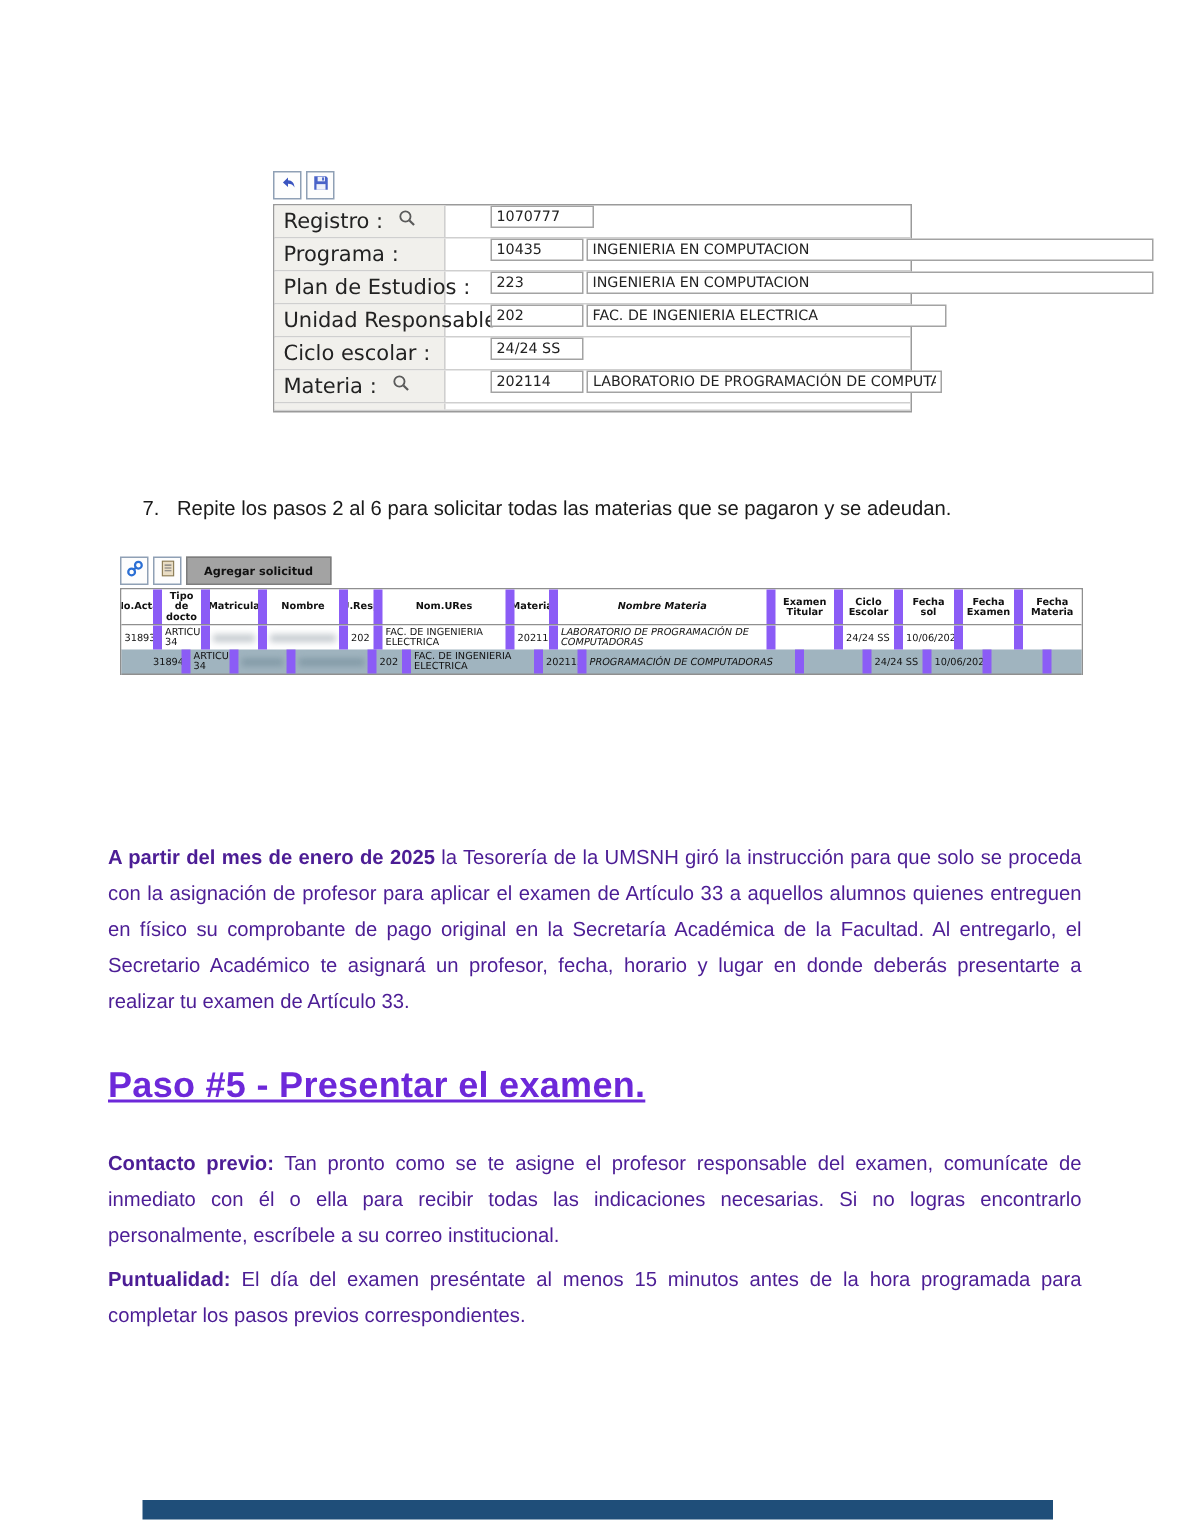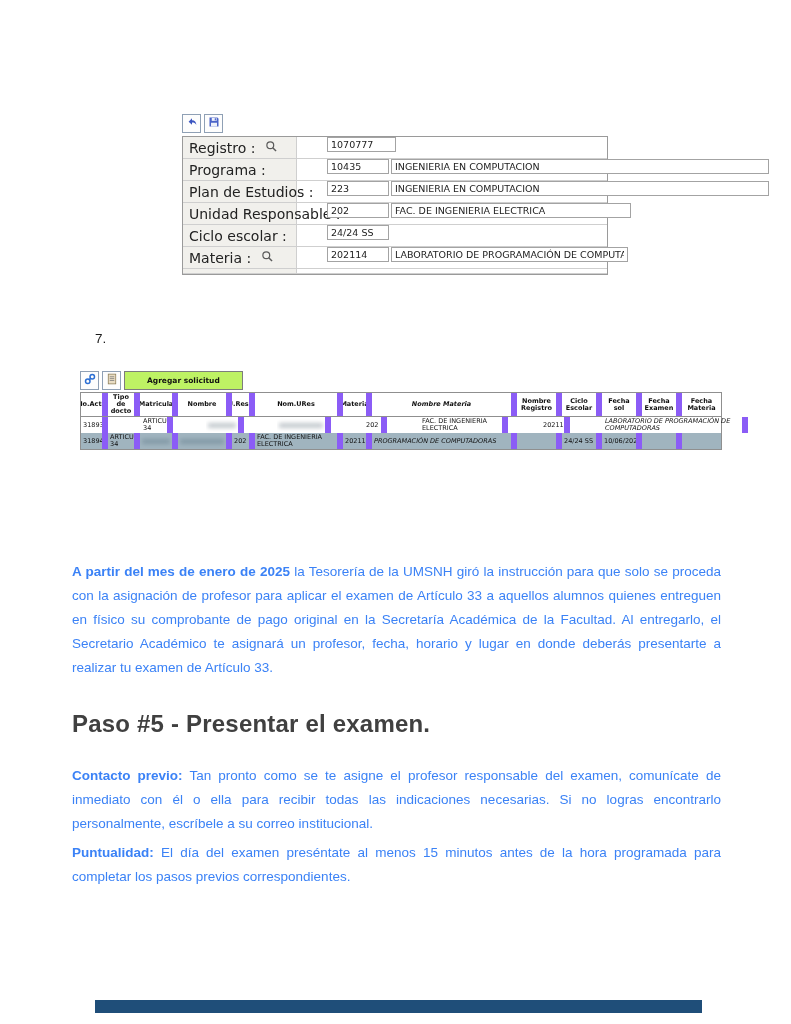--- a/index.html
+++ b/index.html
@@ -53,54 +53,54 @@
   .step7 {
     position:absolute; left:95px; top:329px; width:650px;
     font-size:13.5px; line-height:19px; display:flex;
   }
   .step7 .num { width:23px; flex-shrink:0; }
 
   
   .grid-shot { position:absolute; left:80px; top:371px; width:644px; }
   .grid-toolbar { display:flex; gap:3px; margin-bottom:2px; align-items:center; }
   .btn-text {
-    height:19px; font-size:7.5px; font-weight:bold; padding:0 22px;
-    background:#bef264; border:1px solid #7d7d7d; cursor:pointer;
+    height:19px; font-size:7.5px; font-weight:bold; padding:0 11px;
+    background:#a3a3a3; border:1px solid #7d7d7d; cursor:pointer;
     font-family:"DejaVu Sans", sans-serif; color:#111;
   }
   .g-table { width:642px; border:1px solid #8f8f8f; border-bottom:none; }
   .g-head { display:flex; background:#fff; border-bottom:1px solid #8f8f8f; }
   .g-head .gc {
     font-weight:bold; display:flex; align-items:center; justify-content:center;
     text-align:center; min-height:17px; line-height:7px; padding:1px;
   }
   .g-row { display:flex; background:#fff; }
-  .g-row.selected { background:#a0b4bf; }
+  .g-row.selected { background:#a0b4bf;padding-left:19px; }
   .g-row:last-child { border-bottom:1px solid #8f8f8f; }
   .gc {
     font-family:"DejaVu Sans", sans-serif; font-size:6.5px; color:#111;
     border-right:6px solid #8b5cf6; padding:1px 2px; overflow:hidden;
     flex-shrink:0; line-height:7px; display:flex; align-items:center;
   }
   .gc:last-child { border-right:none; }
   .c0{width:27px;} .c1{width:32px;} .c2{width:38px;} .c3{width:54px;}
   .c4{width:23px;} .c5{width:88px;} .c6{width:29px;} .c7{width:145px;font-style:italic;}
   .c8{width:45px;} .c9{width:40px;} .c10{width:40px;} .c11{width:40px;} .c12{width:39px;}
   .g-blur { height:5px; border-radius:1px; background:#c3c9ce; filter:blur(2px); }
   .selected .g-blur { background:#8299a6; }
-  .r1 { min-height:16px;gap:33px; } .r2 { min-height:13px; }
+  .r1 { min-height:16px; } .r2 { min-height:13px; }
 
   
   .h-blue {
     position:absolute; left:72px; width:660px;
     font-size:24px; font-weight:bold; color:#1c6bb2; letter-spacing:.2px;
   }
   .para {
     position:absolute; left:72px; width:649px;
-    font-size:13.5px; line-height:24px; text-align:justify; color:#3b82f6;
+    font-size:13.5px; line-height:24px; text-align:justify; color:#4c1d95;
   }
   .lead { font-weight:bold; }
 
   .footer-bar { position:absolute; left:95px; top:1000px; width:607px; height:13px; }
 </style>
 </head>
 <body>
 
 <div class="page">
 
@@ -199,20 +199,21 @@
 
       <div class="f-row partial">
         <div class="f-label"></div>
           <div class="f-val"></div>
       </div>
     </div>
   </div>
 
   <div class="step7">
     <span class="num">7.</span>
+    <span>Repite los pasos 2 al 6 para solicitar todas las materias que se pagaron y se adeudan.</span>
   </div>
 
   <div class="grid-shot">
     <div class="grid-toolbar">
       <button class="tb-btn">
         <span>
           <svg width="12" height="12" viewBox="0 0 16 16">
               <g fill="none" stroke="#2b6fd4" stroke-width="2">
                 <circle cx="5" cy="11" r="3"></circle>
                 <circle cx="11" cy="5" r="3"></circle>
@@ -237,21 +238,21 @@
     <div class="g-table">
       <div class="g-head">
         <div class="gc c0">No.Acta</div>
         <div class="gc c1">Tipo de docto</div>
         <div class="gc c2">Matricula</div>
         <div class="gc c3">Nombre</div>
         <div class="gc c4">U.Resp</div>
         <div class="gc c5">Nom.URes</div>
         <div class="gc c6">Materia</div>
         <div class="gc c7">Nombre Materia</div>
-        <div class="gc c8">Nombre Registro</div>
+        <div class="gc c8">Examen Titular</div>
         <div class="gc c9">Ciclo Escolar</div>
         <div class="gc c10">Fecha sol</div>
         <div class="gc c11">Fecha Examen</div>
         <div class="gc c12">Fecha Materia</div>
       </div>
 
       <div class="g-row r1">
         <div class="gc c0">31893</div>
         <div class="gc c1">ARTICULO 34</div>
         <div class="gc c2">
@@ -291,21 +292,21 @@
         <div class="gc c12"></div>
       </div>
     </div>
   </div>
 
 
   <div class="para" style="top:560px">
     <span class="lead">A partir del mes de enero de 2025</span><span> la Tesorería de la UMSNH giró la instrucción para que solo se proceda con la asignación de profesor para aplicar el examen de Artículo 33 a aquellos alumnos quienes entreguen en físico su comprobante de pago original en la Secretaría Académica de la Facultad. Al entregarlo, el Secretario Académico te asignará un profesor, fecha, horario y lugar en donde deberás presentarte a realizar tu examen de Artículo 33.</span>
   </div>
 
-  <div class="h-blue" style="top: 710px; color: #404040;">Paso #5 - Presentar el examen.</div>
+  <div class="h-blue" style="top: 710px; color: #6d28d9; text-decoration: underline;">Paso #5 - Presentar el examen.</div>
 
   <div class="para" style="top:764px">
     <span class="lead">Contacto previo:</span><span> Tan pronto como se te asigne el profesor responsable del examen, comunícate de inmediato con él o ella para recibir todas las indicaciones necesarias. Si no logras encontrarlo personalmente, escríbele a su correo institucional.</span>
   </div>
 
   <div class="para" style="top:841px">
     <span class="lead">Puntualidad:</span><span> El día del examen preséntate al menos 15 minutos antes de la hora programada para completar los pasos previos correspondientes.</span>
   </div>
 
   <div class="footer-bar" style="background: rgb(31, 78, 121);"></div>

